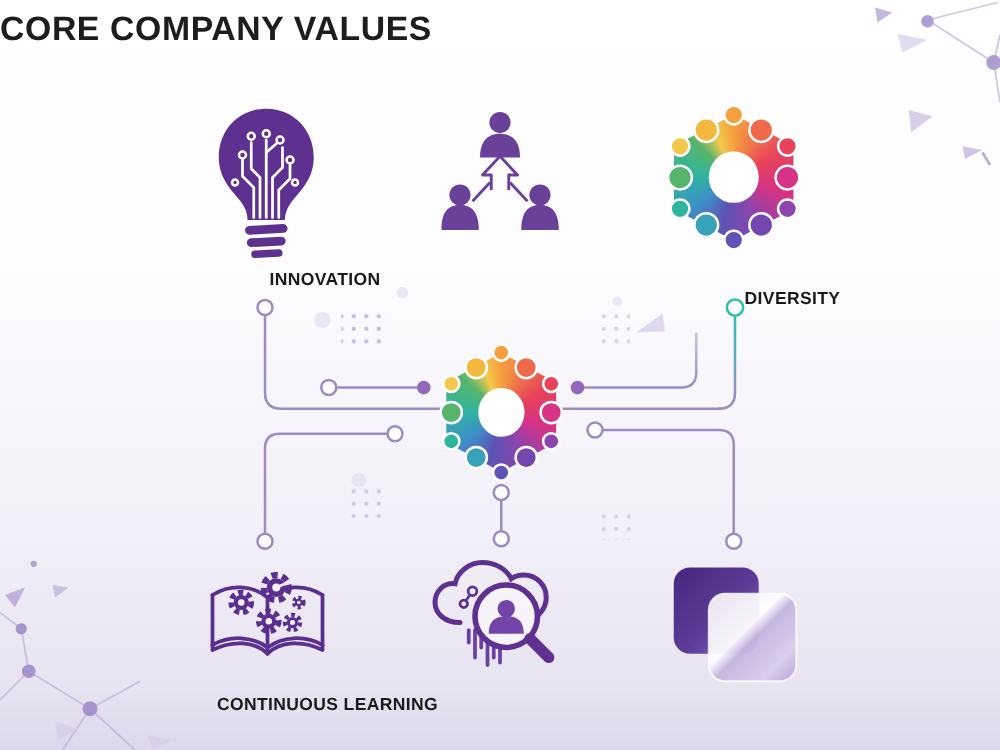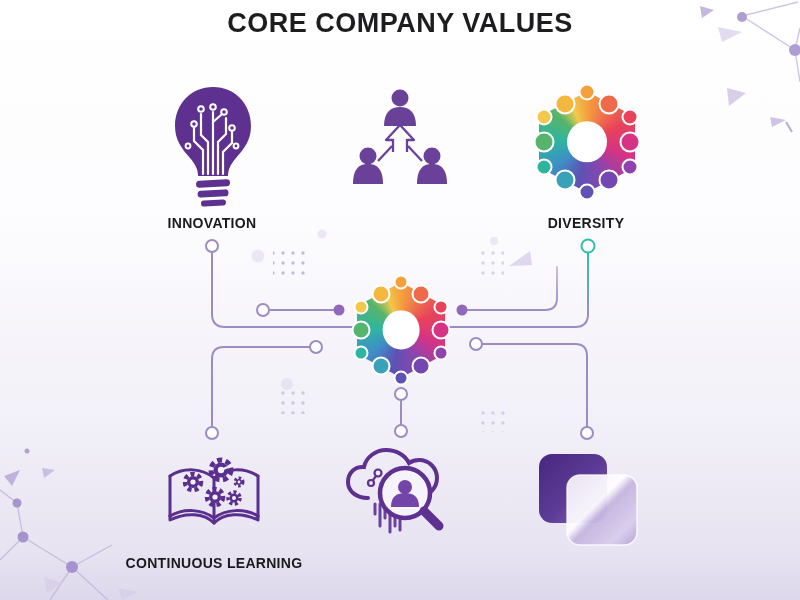--- a/index.html
+++ b/index.html
@@ -3,26 +3,26 @@
 <meta charset="utf-8">
 <style>
   html,body{margin:0;padding:0;}
   #stage{
     position:relative;width:800px;height:600px;overflow:hidden;
     font-family:"Liberation Sans", sans-serif;
     background:linear-gradient(180deg,#ffffff 0%,#fdfcfe 35%,#f2f0f8 70%,#e7e3f1 92%,#ddd7eb 100%);
   }
   .abs{position:absolute;}
   #title{
-    left:0;top:8px;width:800px;text-align:center;
+    left:0;top:8px;width:800px;text-align:left;
     font-size:27px;font-weight:bold;letter-spacing:.5px;color:#1d1d1f;
   }
   .value-label{
     text-align:center;font-size:14px;font-weight:600;letter-spacing:.3px;
-    color:#1a1a1a;line-height:20px;
+    color:#1a1a1a;line-height:20px;margin-left:48px;
   }
   #overlay{left:0;top:0;z-index:1;}
   .icon{z-index:2;}
   
   .wheel{position:absolute;}
   .wheel-large{left:537px;top:86px;width:100px;height:112px;--dot:17px;--head:21px;z-index:2;}
   .wheel-small{left:355px;top:277px;width:92px;height:106px;--dot:15px;--head:19px;z-index:3;}
   .wheel .hex{
     position:absolute;left:2%;top:5%;width:96%;height:90%;
     clip-path:polygon(50% 0%,100% 25%,100% 75%,50% 100%,0% 75%,0% 25%);
@@ -318,15 +318,15 @@
         <stop offset="0" stop-color="#F2EDF9"></stop>
         <stop offset="0.42" stop-color="#FEFDFF"></stop>
         <stop offset="0.52" stop-color="#C5B5E0"></stop>
         <stop offset="0.8" stop-color="#D9CDEC"></stop>
         <stop offset="1" stop-color="#B4A1D6"></stop>
       </linearGradient>
     </defs>
   </svg>
 
   <div class="abs value-label" style="left:132px;top:213px;width:160px">INNOVATION</div>
-  <div class="abs value-label" style="left:506px;top:213px;width:160px">DIVERSITY</div>
+  <div class="abs value-label" style="left:506px;top:228px;width:160px">DIVERSITY</div>
   <div class="abs value-label" style="left:114px;top:553px;width:200px">CONTINUOUS LEARNING</div>
 </div>
 
 </body></html>

